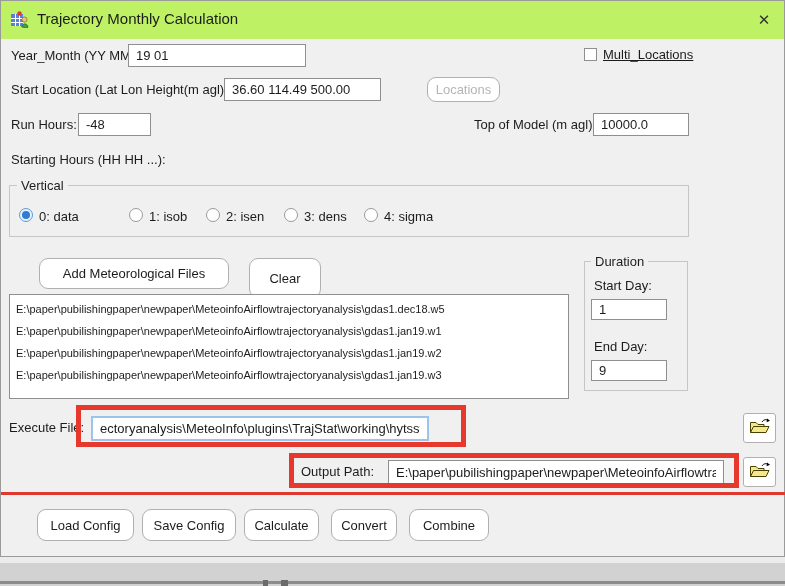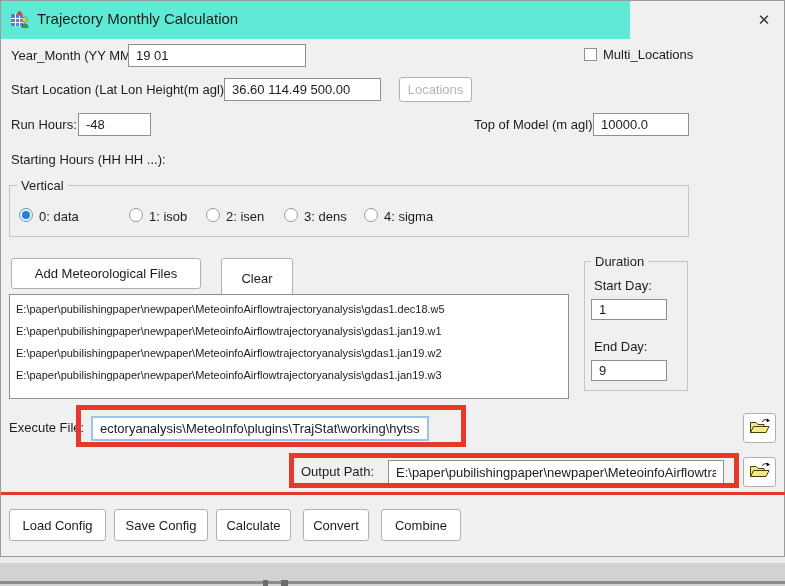--- a/index.html
+++ b/index.html
@@ -1,31 +1,31 @@
 <!DOCTYPE html>
 <html><head>
 <meta charset="utf-8">
 <style>
   html,body{margin:0;padding:0;}
   body{font-family:"Liberation Sans",sans-serif;background:#ffffff;}
   .stage{position:relative;width:785px;height:586px;overflow:hidden;background:#d2d2d2;}
   .window{position:absolute;left:0;top:0;width:785px;height:557px;background:#f0f0f0;
           border:1px solid #9a9a9a;box-sizing:border-box;}
   .abs{position:absolute;}
-  .titlebar{position:absolute;left:0;top:0;width:629px;height:38px;background:#5eead4;}
+  .titlebar{position:absolute;left:0;top:0;width:783px;height:38px;background:#bef264;}
   .title-text{position:absolute;left:36px;top:9px;font-size:15px;color:#1c1c1c;white-space:nowrap;}
   .close-x{position:absolute;left:751px;top:8px;width:24px;height:22px;font-size:15px;color:#333;
            display:flex;align-items:center;justify-content:center;cursor:default;}
   .lbl{position:absolute;font-size:13px;color:#1c1c1c;white-space:nowrap;}
   .tf{position:absolute;box-sizing:border-box;border:1px solid #8f8f8f;background:#fff;
       font-family:"Liberation Sans",sans-serif;font-size:13px;color:#1c1c1c;padding:0 7px;outline:none;}
   .tf.focused{border:2px solid #9cc3ea;}
-  .btn{position:absolute;box-sizing:border-box;border:1px solid #b0b0b0;border-radius:3px;background:#ffffff;
+  .btn{position:absolute;box-sizing:border-box;border:1px solid #b0b0b0;border-radius:9px;background:#ffffff;
        font-family:"Liberation Sans",sans-serif;font-size:13px;color:#1c1c1c;
-       display:flex;align-items:center;justify-content:center;white-space:nowrap;}
+       display:flex;align-items:center;justify-content:center;white-space:nowrap;margin-left:28px;}
   .btn.disabled{color:#b5b5b5;}
   .groupbox{position:absolute;box-sizing:border-box;border:1px solid #c6c6c6;}
   .legend{position:absolute;font-size:13px;color:#1c1c1c;background:#f0f0f0;padding:0 4px;white-space:nowrap;}
   .checkbox{position:absolute;width:13px;height:13px;box-sizing:border-box;border:1px solid #8f8f8f;background:#fff;}
   .radio{position:absolute;width:14px;height:14px;box-sizing:border-box;border:1px solid #9a9a9a;border-radius:50%;background:#fff;}
   .radio.selected{border:1px solid #5b9bd8;background:#eaf3fc;}
   .radio.selected::after{content:"";position:absolute;left:2px;top:2px;width:8px;height:8px;border-radius:50%;background:#2e7cd6;}
   .listbox{position:absolute;box-sizing:border-box;border:1px solid #8f8f8f;background:#fff;
            font-size:11px;color:#1c1c1c;padding:3px 0 0 6px;overflow:hidden;}
   .listrow{line-height:22px;white-space:nowrap;}
@@ -56,21 +56,21 @@
         </svg>
       </span>
       <span class="title-text">Trajectory Monthly Calculation</span>
       <span class="close-x">✕</span>
     </div>
 
     <span class="lbl" style="left:10px;top:47px;">Year_Month (YY MM):</span>
     <input class="tf" style="left: 127px; top: 43px; width: 178px; height: 23px;" value="19 01">
 
     <span class="checkbox" style="left:583px;top:47px;"></span>
-    <span class="lbl" style="left:602px;top:46px;">Multi_Locations</span>
+    <span class="lbl" style="left:602px;top:46px;text-decoration:underline;">Multi_Locations</span>
 
     <span class="lbl" style="left:10px;top:81px;">Start Location (Lat Lon Height(m agl)):</span>
     <input class="tf" style="left: 223px; top: 77px; width: 157px; height: 23px;" value="36.60 114.49 500.00">
     <div class="btn disabled" style="left:398px;top:76px;width:73px;height:25px;">Locations</div>
 
     <span class="lbl" style="left:10px;top:116px;">Run Hours:</span>
     <input class="tf" style="left: 77px; top: 112px; width: 73px; height: 23px;" value="-48">
     <span class="lbl" style="left:473px;top:116px;">Top of Model (m agl):</span>
     <input class="tf" style="left: 592px; top: 112px; width: 96px; height: 23px;" value="10000.0">
 

